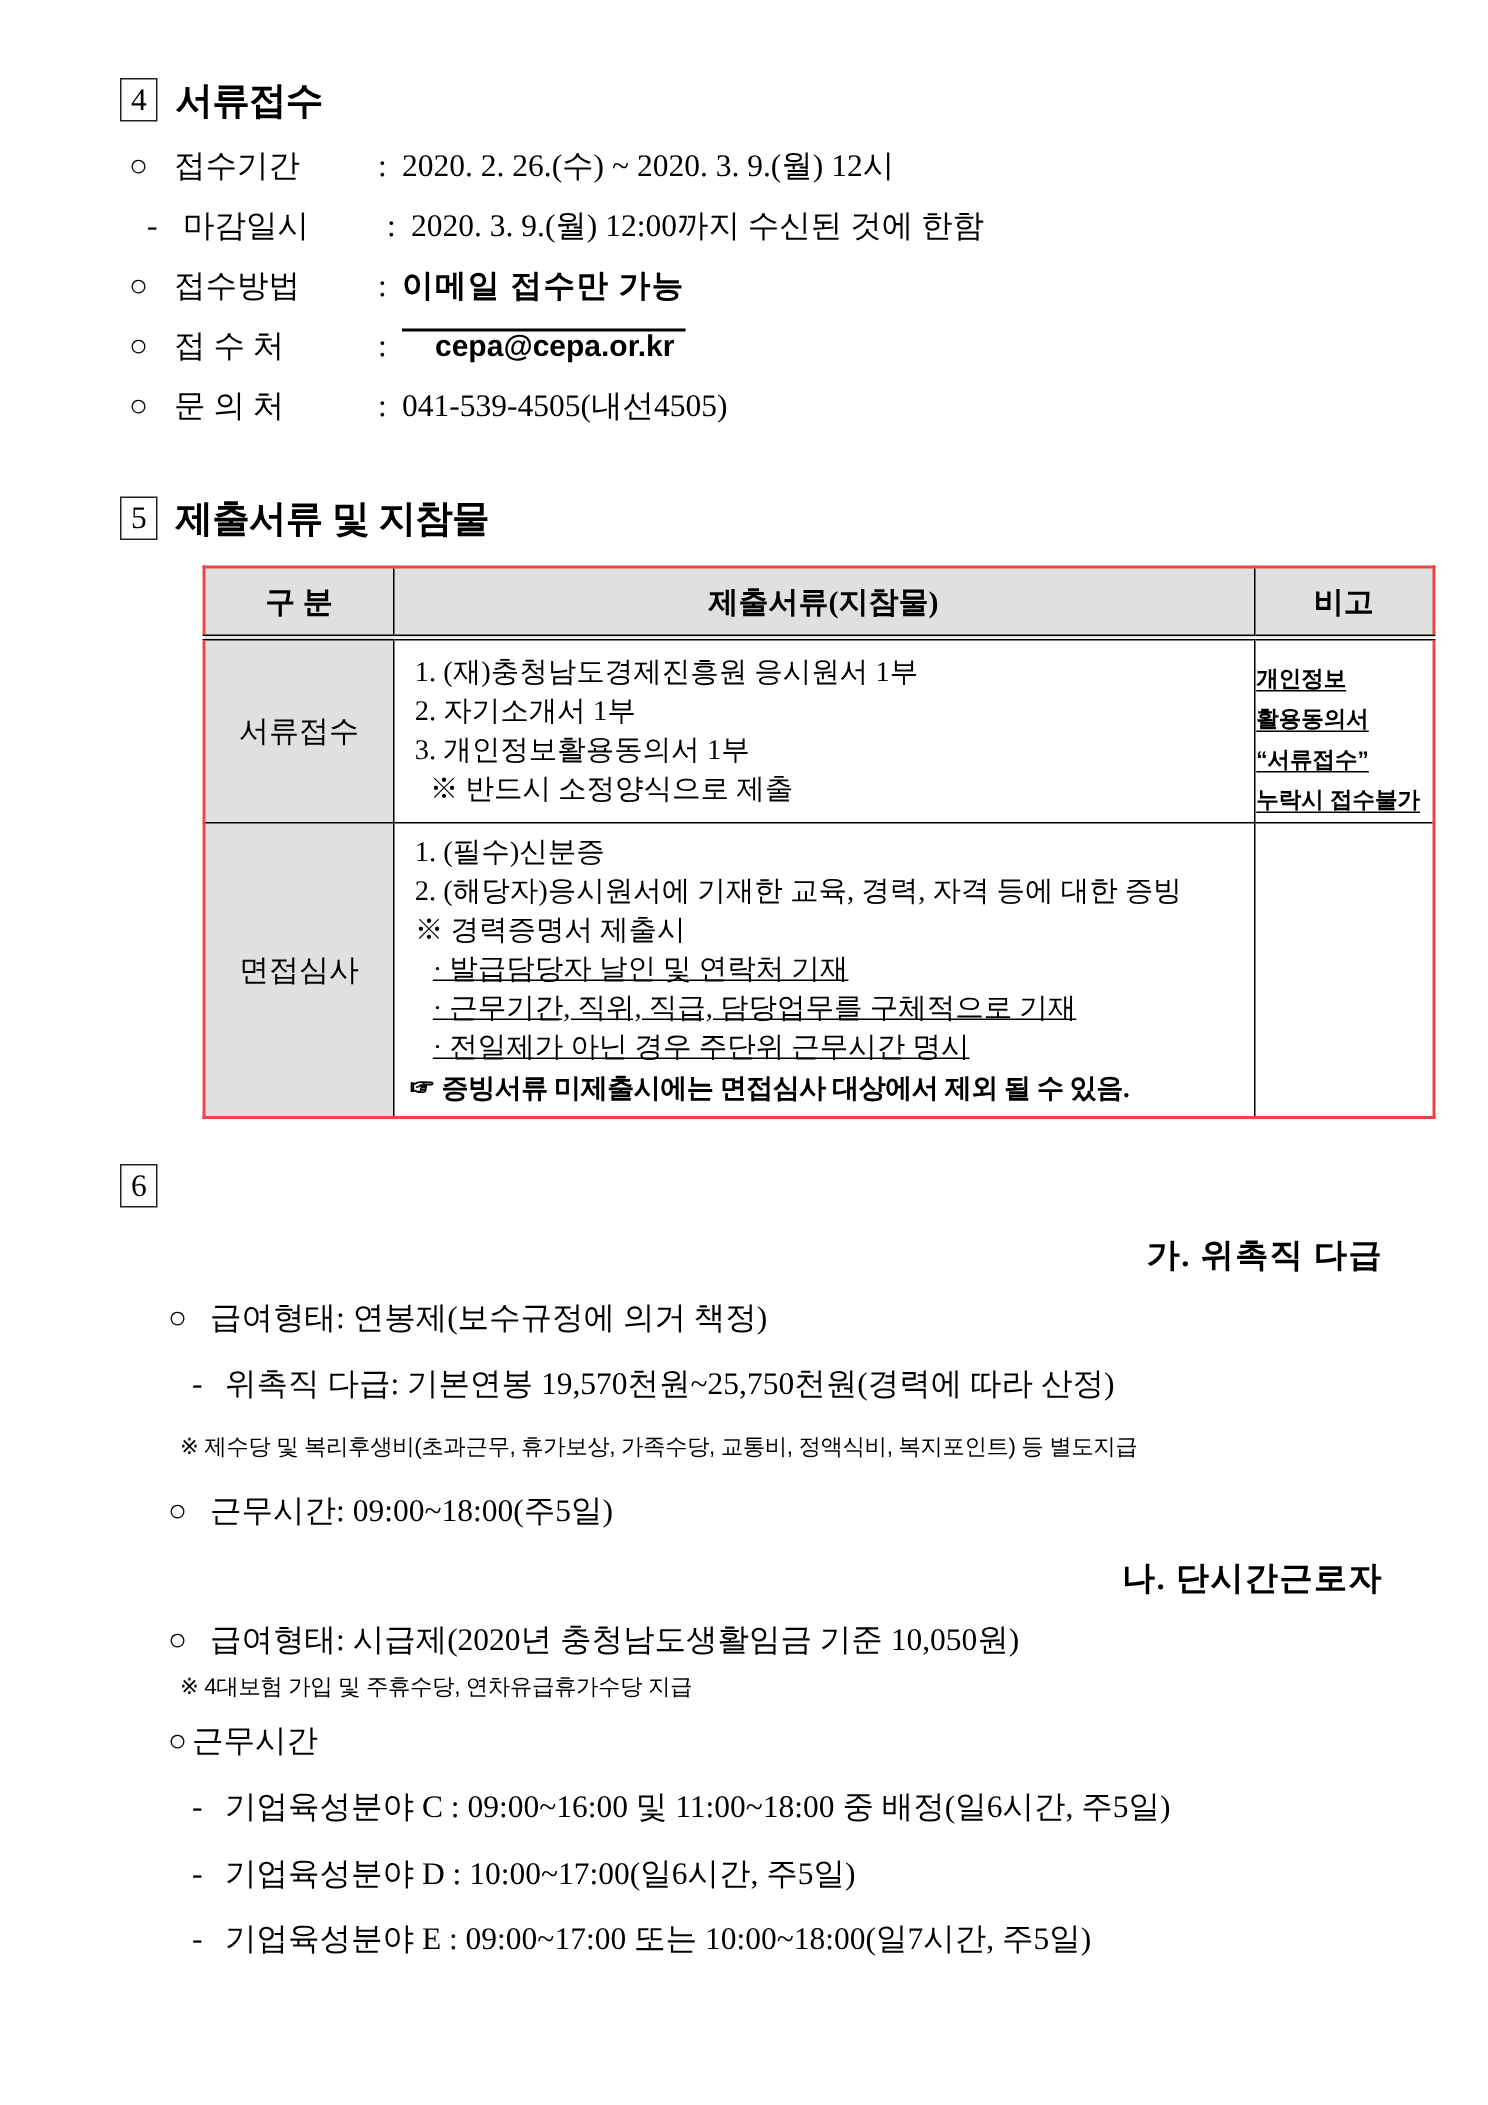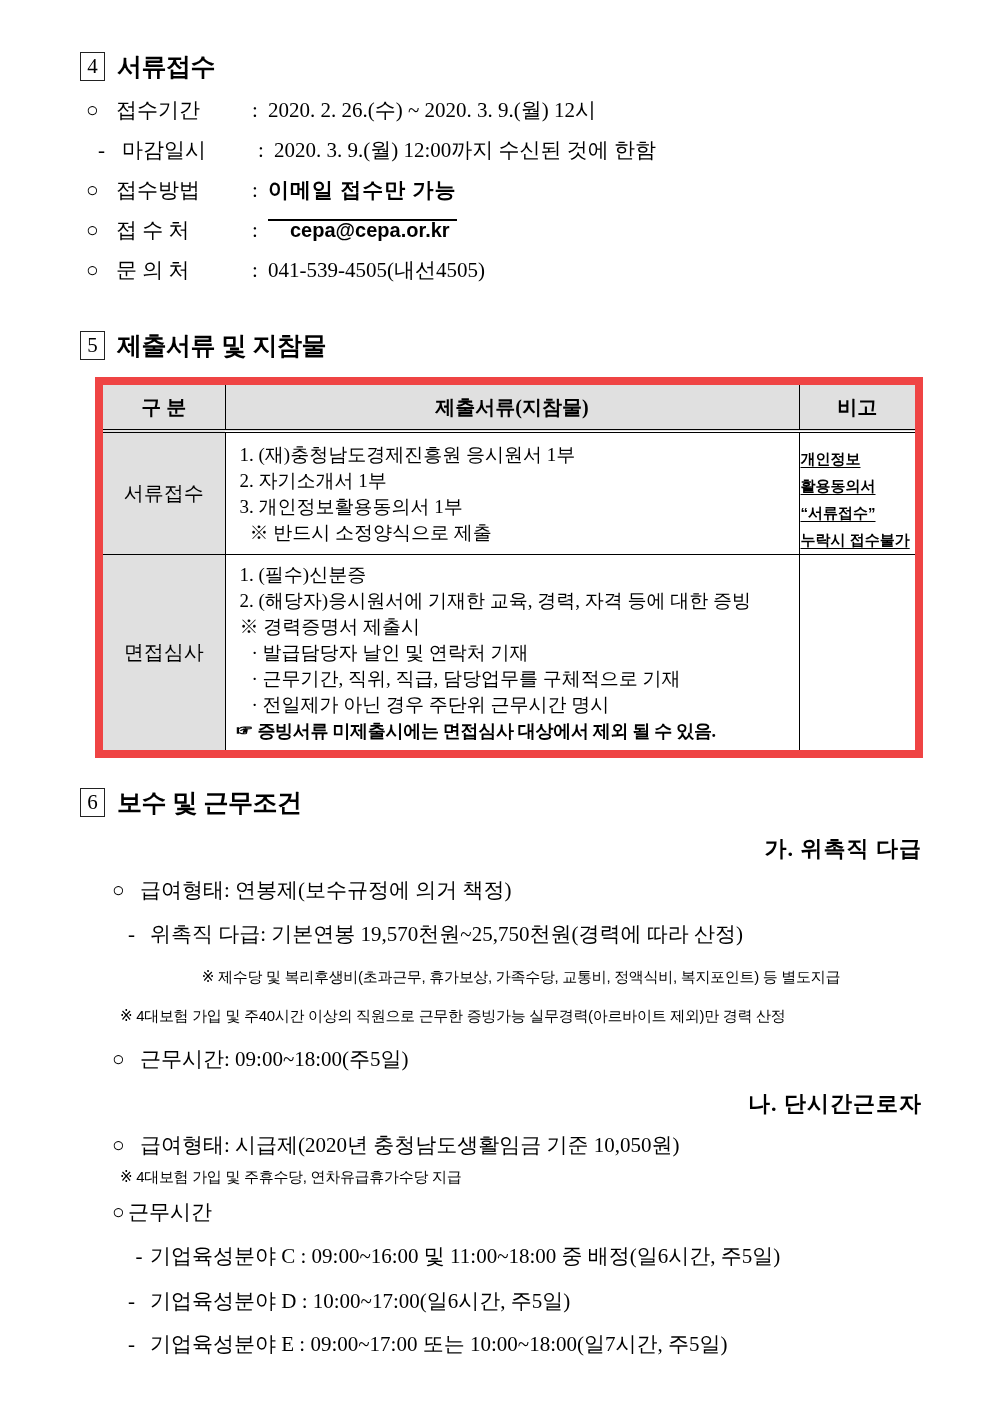--- a/index.html
+++ b/index.html
@@ -31,33 +31,33 @@
   .doc-line .bullet { width: 30px; flex: 0 0 30px; }
   .doc-line.dash-line { padding-left: 12px; }
   .doc-line.dash-line .bullet { width: 24px; flex: 0 0 24px; }
   .doc-line .label { width: 126px; flex: 0 0 126px; white-space: pre; }
   .doc-line .sep { width: 26px; flex: 0 0 26px; text-align: center; }
   .value.emph { font-weight: 700; border-bottom: 2px solid #000; padding-bottom: 15px; letter-spacing: 1px; }
   .value.latin { font-family: "Liberation Sans", "DejaVu Sans", sans-serif; font-weight: 600; font-size: 20px; margin-left: 22px; }
 
   
   .tbl-wrap { margin: 16px 0 0 15px; }
-  table.doc-table { width: 820px; border-collapse: collapse; border: 8px solid #ef4444; table-layout: fixed; }
+  table.doc-table { width: 820px; border-collapse: collapse; border: 2px solid #ef4444; table-layout: fixed; margin-left: 40px; }
   table.doc-table th, table.doc-table td { border: 1px solid #000; }
   table.doc-table thead th {
     background: #e0e0e0; height: 42px;
     font-size: 20px; font-weight: 700; text-align: center;
     border-bottom: 4px double #000;
   }
   col.c-cat { width: 126px; } col.c-doc { width: 574px; } col.c-note { width: 120px; }
   td.cat { background: #e0e0e0; text-align: center; vertical-align: middle; font-size: 20px; }
   td.content { padding: 7px 8px 6px 14px; vertical-align: middle; font-size: 19px; }
   .content-line { line-height: 26px; white-space: nowrap; }
   .content-line.indent-sm { padding-left: 10px; }
-  .content-line.sub { padding-left: 12px; }
+  .content-line.sub { padding-left: 12px; text-decoration: underline; }
   .content-line.emphasis {
     font-family: Liberation Serif, serif;
     font-weight: 700; font-size: 18px; margin-left: -4px; letter-spacing: -0.3px;
   }
   td.remark { vertical-align: top; padding-top: 12px; }
   .remark-line {
     font-family: "Liberation Sans", "DejaVu Sans", sans-serif;
     font-size: 15px; font-weight: 700; line-height: 27px;
     text-decoration: underline; text-underline-offset: 3px;
   }
@@ -70,21 +70,21 @@
   .l-circle.tight .bullet { width: 16px; flex: 0 0 16px; }
   .l-dash { margin-left: 48px; }
   .l-dash .bullet { width: 22px; flex: 0 0 22px; }
   .l-note {
     margin-left: 40px;
     font-family: "Liberation Sans", "DejaVu Sans", sans-serif;
     font-size: 15px; line-height: 22px; letter-spacing: -0.3px;
   }
   
   .mb16 { margin-bottom: 16px; } .mb18 { margin-bottom: 18px; }
-  .mb17 { margin-bottom: 17px; text-align: center; } .mb14 { margin-bottom: 14px; }
+  .mb17 { margin-bottom: 17px; } .mb14 { margin-bottom: 14px; }
   .mb10 { margin-bottom: 10px; } .mb7 { margin-bottom: 7px; } .mb15 { margin-bottom: 15px; }
 
   .gap-s5 { margin-top: 45px; }
   .gap-s6 { margin-top: 28px; }
 </style>
 </head>
 <body>
 
 <div class="page">
 
@@ -177,35 +177,33 @@
             <td class="remark"></td>
           </tr>
         </tbody>
       </table>
     </div>
   </section>
 
   <section class="gap-s6">
     <div class="sec-heading">
       <span class="num-box">6</span>
-      <span class="sec-title">보수 및 근무조건</span>
     </div>
 
     <div>
       <div class="subsec-heading">가. 위촉직 다급</div>
       <div class="l-circle mb16">
         <span class="bullet">○</span>
         <span>급여형태: 연봉제(보수규정에 의거 책정)</span>
       </div>
       <div class="l-dash mb18">
         <span class="bullet">-</span>
         <span>위촉직 다급: 기본연봉 19,570천원~25,750천원(경력에 따라 산정)</span>
       </div>
       <div class="l-note mb17">※ 제수당 및 복리후생비(초과근무, 휴가보상, 가족수당, 교통비, 정액식비, 복지포인트) 등 별도지급</div>
-      <div class="l-note mb18">※ 4대보험 가입 및 주40시간 이상의 직원으로 근무한 증빙가능 실무경력(아르바이트 제외)만 경력 산정</div>
       <div class="l-circle mb14">
         <span class="bullet">○</span>
         <span>근무시간: 09:00~18:00(주5일)</span>
       </div>
     </div>
 
     <div>
       <div class="subsec-heading">나. 단시간근로자</div>
       <div class="l-circle mb7">
         <span class="bullet">○</span>

